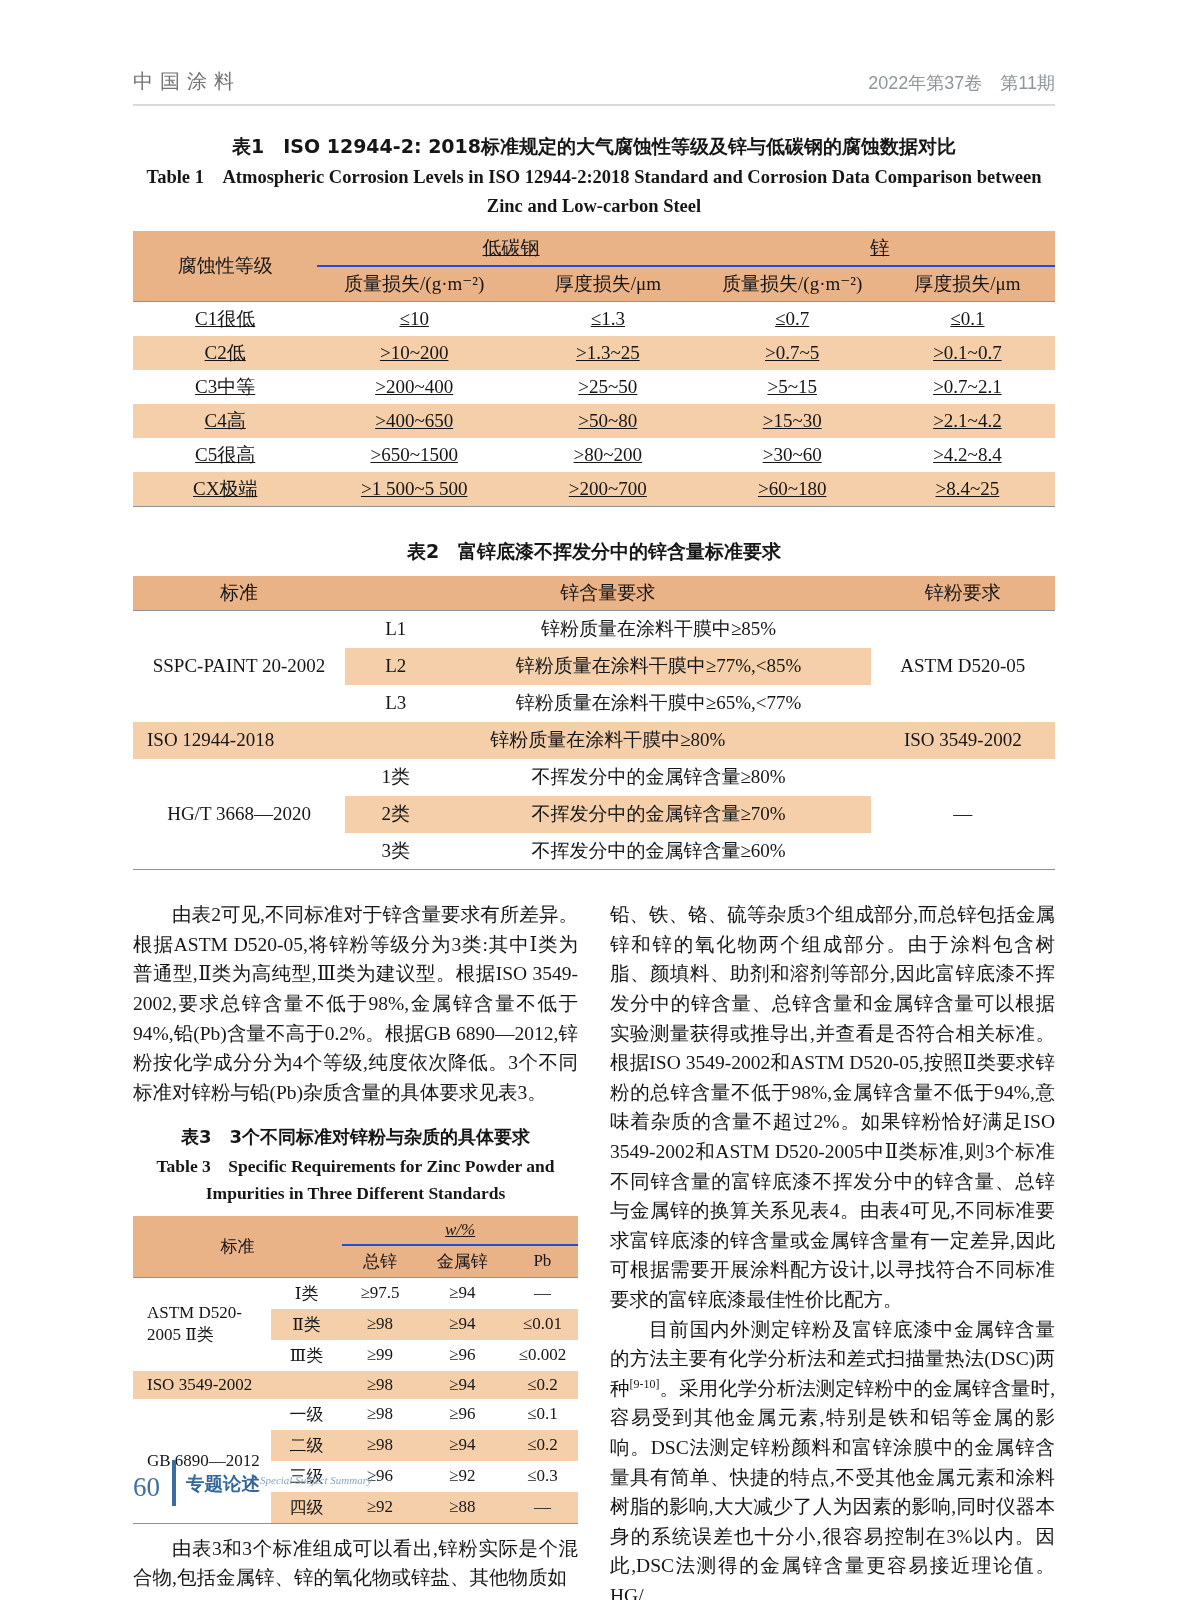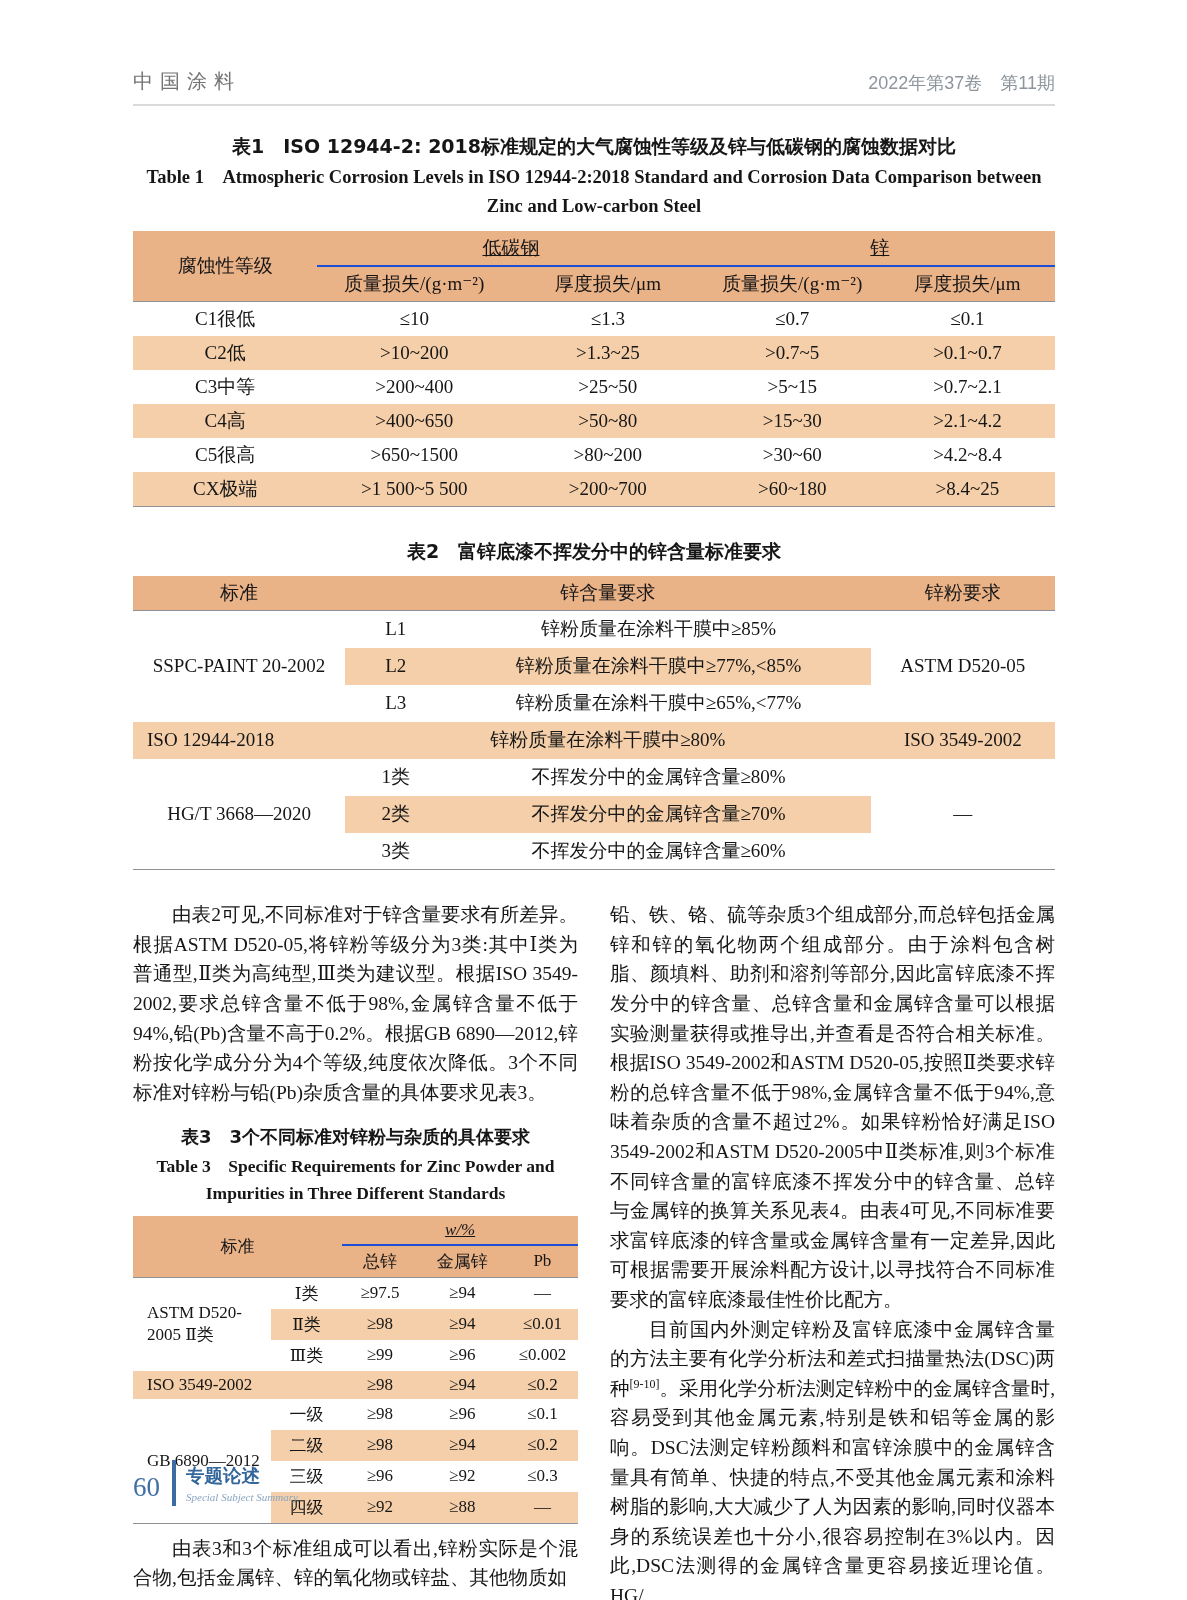--- a/index.html
+++ b/index.html
@@ -69,21 +69,21 @@
   .note{
     color:var(--note-orange);
     font-size:16.5px;
     margin-top:7px;
     padding-left:12px;
     font-family:"DejaVu Sans","Liberation Sans",sans-serif;
   }
   .t2-block{margin-top:30px;}
   .t2-block table{margin-top:10px;}
   table.tbl td{height:37px;}
-  table.t1 td{height:29px;}
+  table.t1 td{height:29px;text-decoration:underline;}
   table.t3 td{height:21px;}
 
   
   .cols{display:flex;gap:32px;margin-top:30px;}
   .col{width:445px;}
   .col p{
     margin:0;
     font-size:19.5px;
     line-height:29.6px;
     text-align:justify;
@@ -99,21 +99,21 @@
 
   
   .footer{
     position:absolute;left:133px;top:1460px;
     display:flex;align-items:center;
   }
   .footer .pageno{
     font-size:27px;color:#3f6fa3;margin-right:12px;margin-top:8px;
   }
   .footer .vbar{width:4px;height:46px;background:#3c6ba1;margin-right:10px;}
-  .footer .sec{display:flex;flex-direction:column;justify-content:center;}
+  .footer .sec{display:flex;justify-content:center;}
   .footer .sec-zh{
     font-size:18.5px;font-weight:bold;color:var(--blue);
     font-family:"DejaVu Sans","Liberation Sans",sans-serif;
   }
   .footer .sec-en{font-size:11px;color:var(--blue-light);margin-top:3px;font-style:italic;}
 </style>
 </head>
 <body>
 
 <div class="page">

